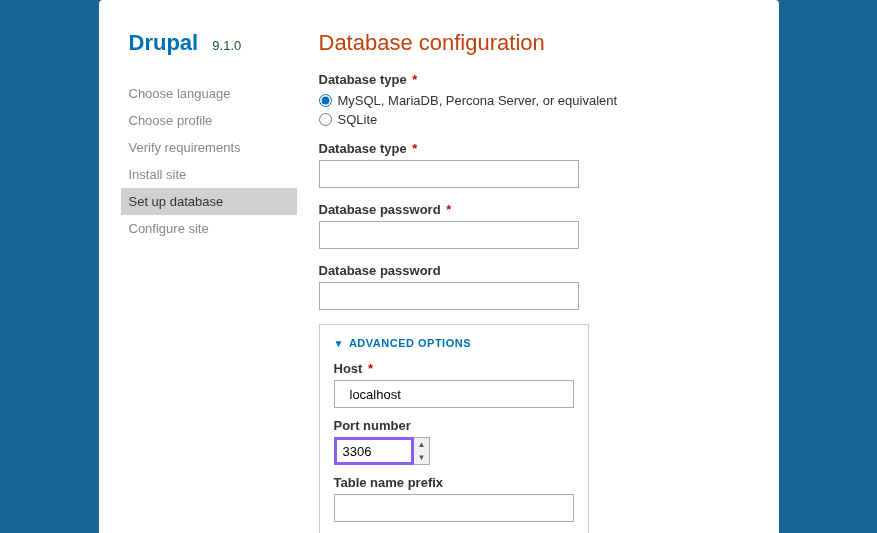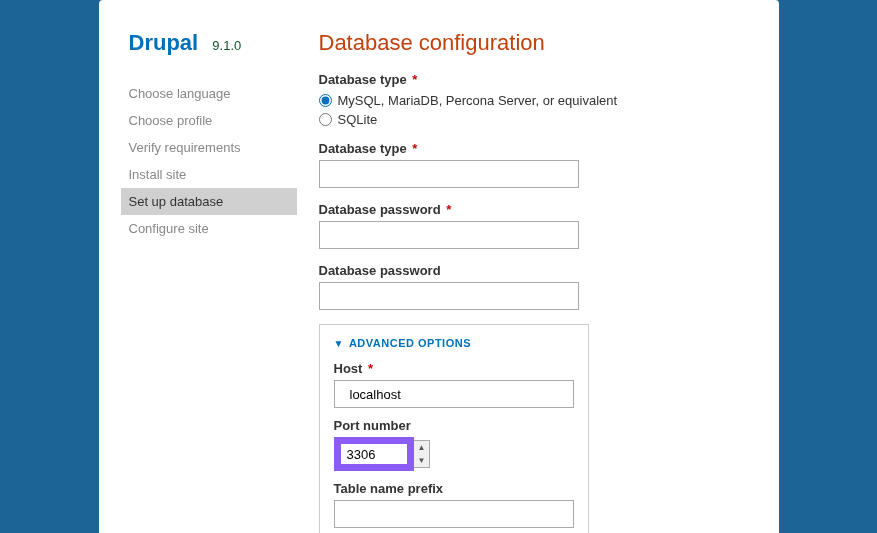--- a/index.html
+++ b/index.html
@@ -180,21 +180,21 @@
     }
 
     .port-input-wrap {
       display: flex;
       align-items: center;
     }
 
     .port-input {
       width: 80px;
       height: 28px;
-      border: 7px solid #8b5cf6;
+      border: 3px solid #8b5cf6;
       padding: 10px 6px;
       font-size: 13px;
       background: #fff;
     }
 
     .port-spinners {
       display: flex;
       flex-direction: column;
       border: 1px solid #aaa;
       border-left: none;

